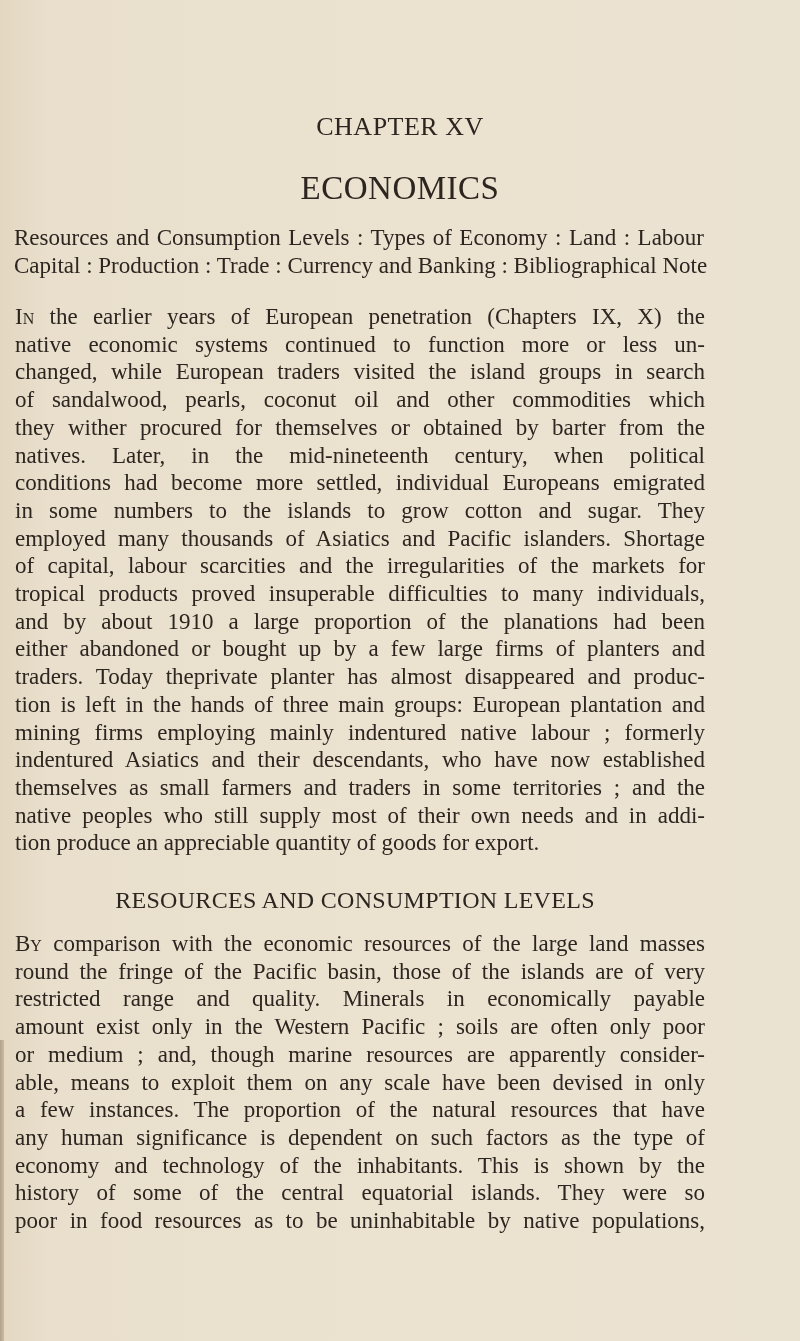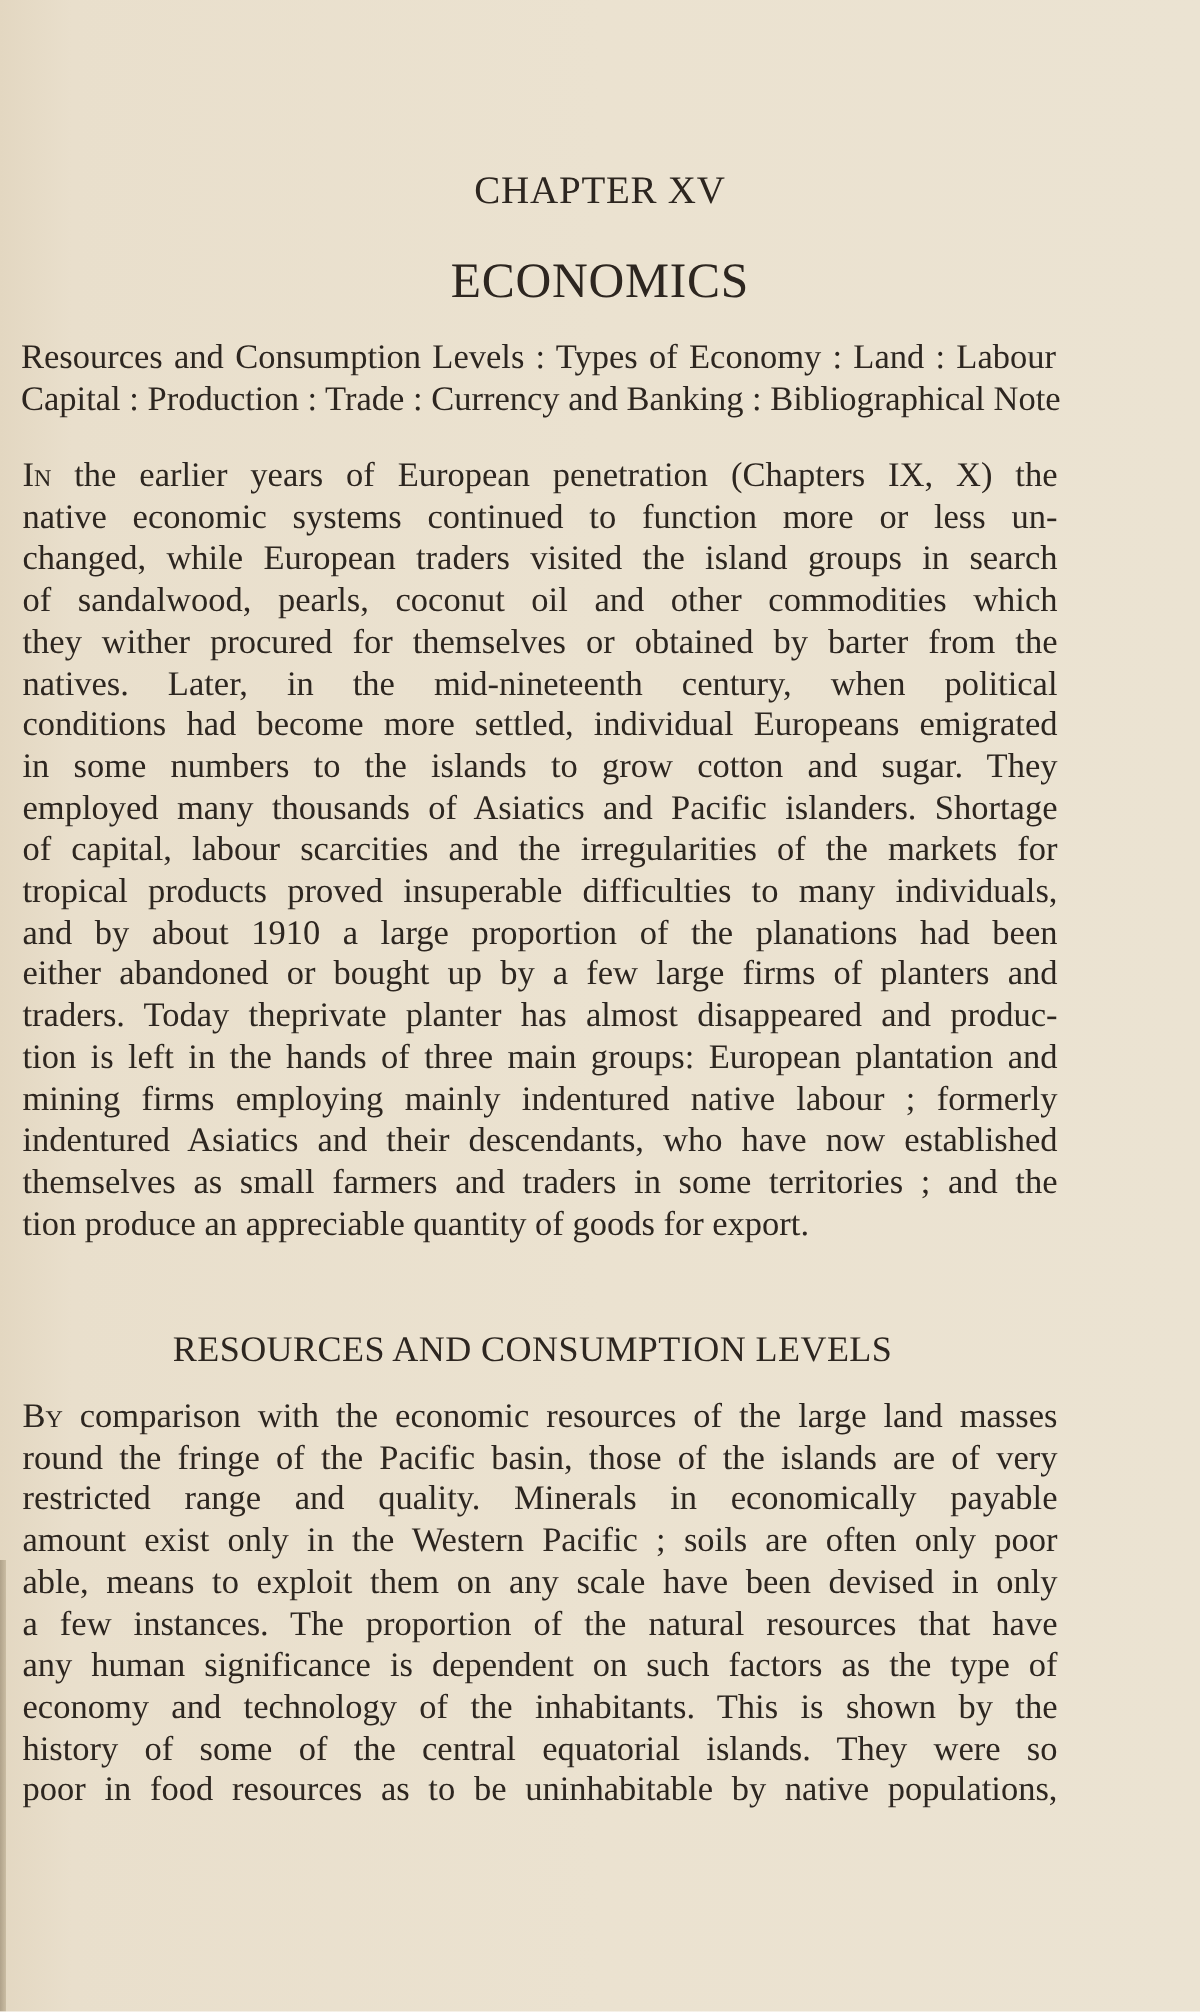--- a/index.html
+++ b/index.html
@@ -70,30 +70,32 @@
     <span class="line">employed many thousands of Asiatics and Pacific islanders. Shortage</span>
     <span class="line">of capital, labour scarcities and the irregularities of the markets for</span>
     <span class="line">tropical products proved insuperable difficulties to many individuals,</span>
     <span class="line">and by about 1910 a large proportion of the planations had been</span>
     <span class="line">either abandoned or bought up by a few large firms of planters and</span>
     <span class="line">traders. Today theprivate planter has almost disappeared and produc-</span>
     <span class="line">tion is left in the hands of three main groups: European plantation and</span>
     <span class="line">mining firms employing mainly indentured native labour ; formerly</span>
     <span class="line">indentured Asiatics and their descendants, who have now established</span>
     <span class="line">themselves as small farmers and traders in some territories ; and the</span>
+    <span class="line">native peoples who still supply most of their own needs and in addi-</span>
     <span class="line last">tion produce an appreciable quantity of goods for export.</span>
   </div>
 
   <div class="section-heading">RESOURCES AND CONSUMPTION LEVELS</div>
 
   <div class="para p2">
     <span class="line"><span class="sc">By</span><span> comparison with the economic resources of the large land masses</span></span>
     <span class="line">round the fringe of the Pacific basin, those of the islands are of very</span>
     <span class="line">restricted range and quality. Minerals in economically payable</span>
     <span class="line">amount exist only in the Western Pacific ; soils are often only poor</span>
+    <span class="line">or medium ; and, though marine resources are apparently consider-</span>
     <span class="line">able, means to exploit them on any scale have been devised in only</span>
     <span class="line">a few instances. The proportion of the natural resources that have</span>
     <span class="line">any human significance is dependent on such factors as the type of</span>
     <span class="line">economy and technology of the inhabitants. This is shown by the</span>
     <span class="line">history of some of the central equatorial islands. They were so</span>
     <span class="line">poor in food resources as to be uninhabitable by native populations,</span>
   </div>
 </div>
 
 </body></html>

